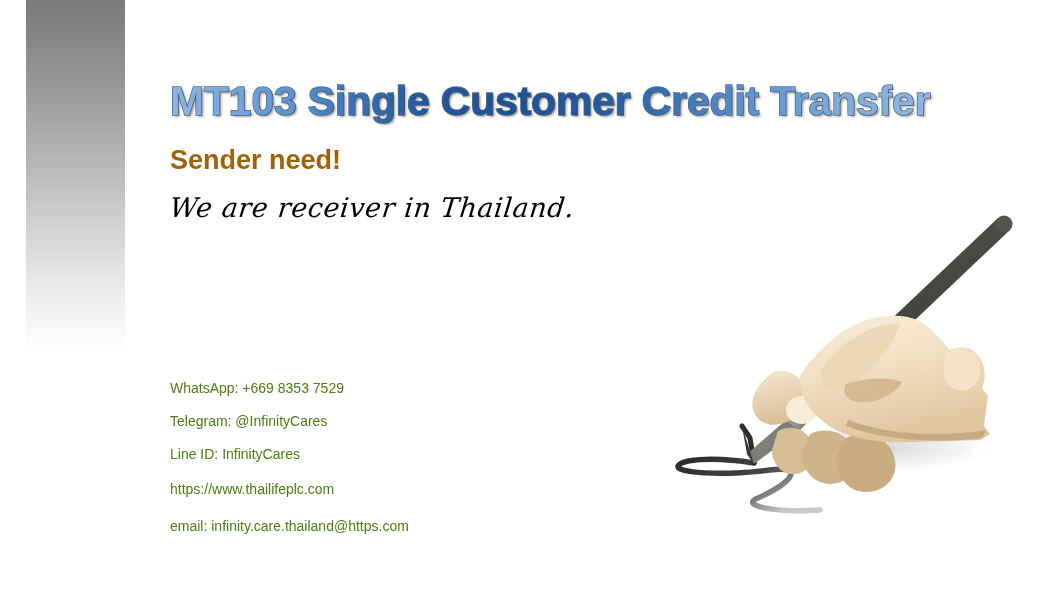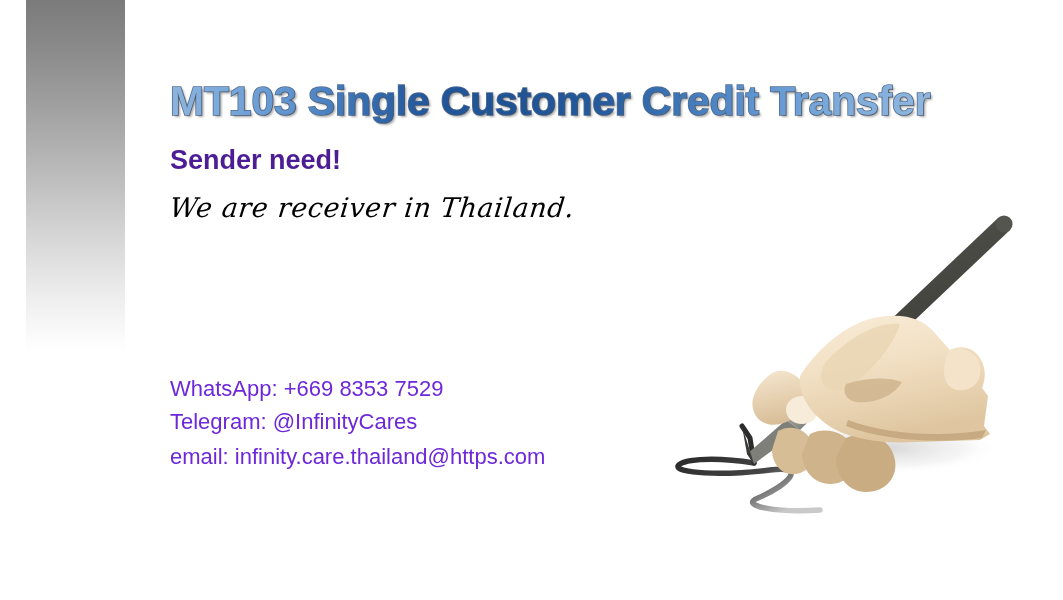--- a/index.html
+++ b/index.html
@@ -80,21 +80,21 @@
     opacity: 0.75;
   }
 
   
   #headline {
     position: absolute;
     left: 170px;
     top: 145px;
     font-size: 27px;
     font-weight: bold;
-    color: #4c1d95;
+    color: #a16207;
     white-space: nowrap;
   }
 
   
   #script-line {
     position: absolute;
     left: 170px;
     top: 192px;
     font-size: 27px;
     font-style: italic;
@@ -106,22 +106,22 @@
   }
 
   
   #contact-block {
     position: absolute;
     left: 170px;
     top: 372px;
     width: 520px;
   }
   .contact-line {
-    font-size: 22px;
-    color: #6d28d9;
+    font-size: 14px;
+    color: #4d7c0f;
     line-height: 33px;
     white-space: nowrap;
   }
   .contact-line.spaced {
     line-height: 37px;
   }
 
   
   #hand-illustration {
     position: absolute;
@@ -146,20 +146,22 @@
   <div id="title-outline">MT103 Single Customer Credit Transfer</div>
   <div id="title">MT103 Single Customer Credit Transfer</div>
 
   <div id="headline">Sender need!</div>
 
   <div id="script-line">We are receiver in Thailand.</div>
 
   <div id="contact-block">
     <div class="contact-line">WhatsApp: +669 8353 7529</div>
     <div class="contact-line">Telegram: @InfinityCares</div>
+    <div class="contact-line">Line ID: InfinityCares</div>
+    <div class="contact-line spaced">https://www.thailifeplc.com</div>
     <div class="contact-line spaced">email: infinity.care.thailand@https.com</div>
   </div>
 
   <div id="hand-illustration">
     <svg viewBox="0 0 400 335" xmlns="http://www.w3.org/2000/svg">
       <defs>
         <linearGradient id="skinGrad" x1="0" y1="0" x2="0.3" y2="1">
           <stop offset="0%" stop-color="#f9ecd8"></stop>
           <stop offset="45%" stop-color="#f2e0c4"></stop>
           <stop offset="100%" stop-color="#dfc6a0"></stop>

